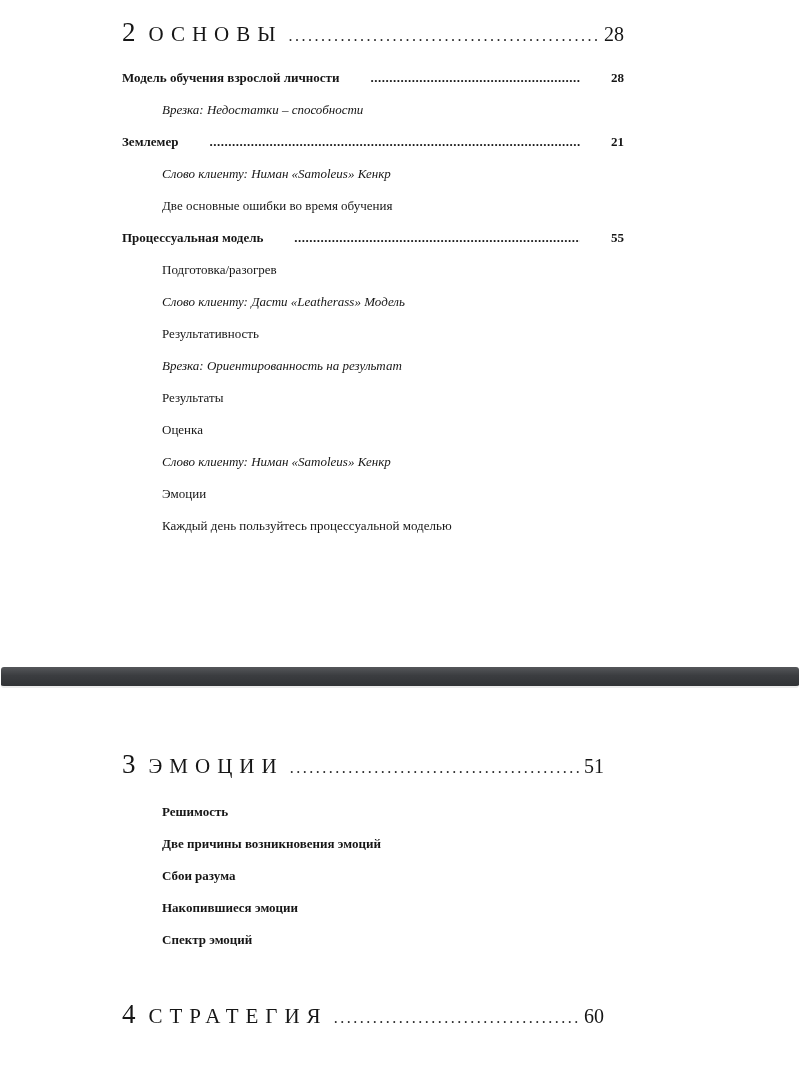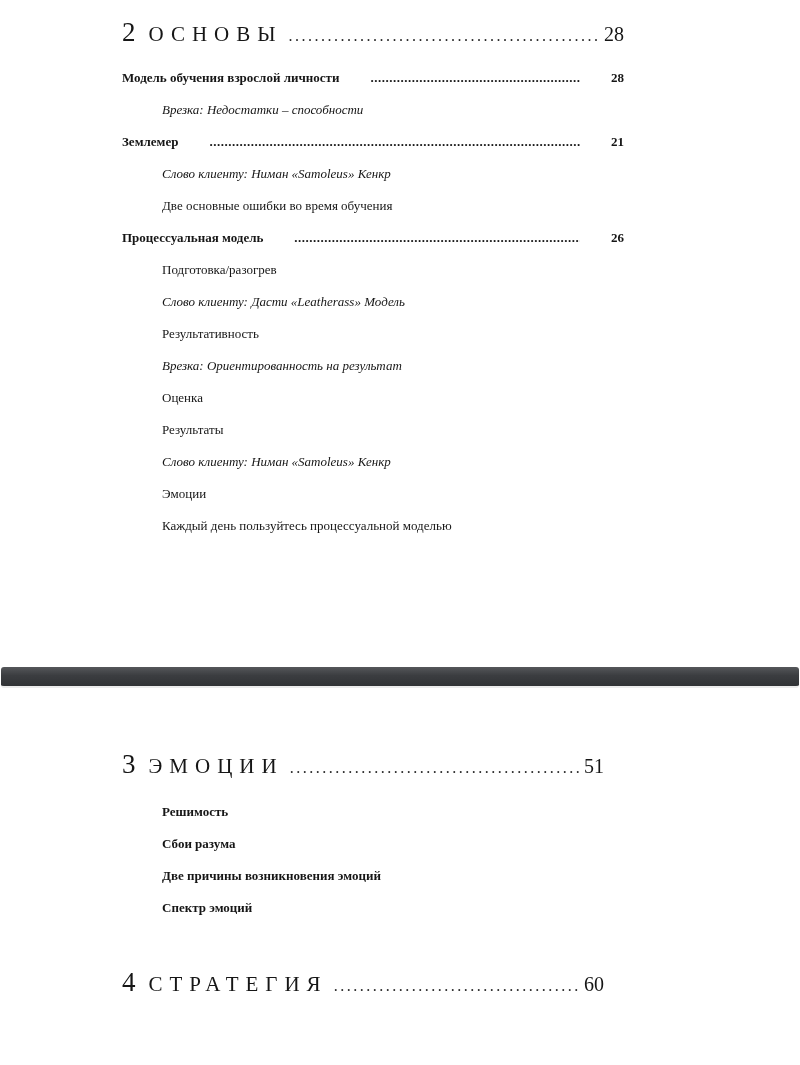--- a/index.html
+++ b/index.html
@@ -84,39 +84,39 @@
         </div>
         <div class="row italic">
           <span class="etext">Слово клиенту: Ниман «Samoleus» Кенкр</span>
         </div>
         <div class="row regular">
           <span class="etext">Две основные ошибки во время обучения</span>
         </div>
         <div class="row bold">
           <span class="etext">Процессуальная модель</span>
           <span class="dots">................................................................................................................................................................................................................................................</span>
-          <span class="epage">26</span>
+          <span class="epage">55</span>
         </div>
         <div class="row regular">
           <span class="etext">Подготовка/разогрев</span>
         </div>
         <div class="row italic">
           <span class="etext">Слово клиенту: Дасти «Leatherass» Модель</span>
         </div>
         <div class="row regular">
           <span class="etext">Результативность</span>
         </div>
         <div class="row italic">
           <span class="etext">Врезка: Ориентированность на результат</span>
         </div>
         <div class="row regular">
-          <span class="etext">Оценка</span>
+          <span class="etext">Результаты</span>
         </div>
         <div class="row regular">
-          <span class="etext">Результаты</span>
+          <span class="etext">Оценка</span>
         </div>
         <div class="row italic">
           <span class="etext">Слово клиенту: Ниман «Samoleus» Кенкр</span>
         </div>
         <div class="row regular">
           <span class="etext">Эмоции</span>
         </div>
         <div class="row regular">
           <span class="etext">Каждый день пользуйтесь процессуальной моделью</span>
         </div>
@@ -130,24 +130,27 @@
       <span class="ch-num">3</span>
       <span class="ch-title">ЭМОЦИИ</span>
       <span class="ch-dots dots">................................................................................................................................................................................................................................................</span>
       <span class="ch-page">51</span>
     </div>
     <div class="entries p2-entries">
         <div class="row regular">
           <span class="etext">Решимость</span>
         </div>
         <div class="row regular">
+          <span class="etext">Две причины возникновения эмоций</span>
+        </div>
+        <div class="row regular">
           <span class="etext">Сбои разума</span>
         </div>
         <div class="row regular">
-          <span class="etext">Две причины возникновения эмоций</span>
+          <span class="etext">Накопившиеся эмоции</span>
         </div>
         <div class="row regular">
           <span class="etext">Спектр эмоций</span>
         </div>
       </div>
 
     <div class="chapter-row second">
       <span class="ch-num">4</span>
       <span class="ch-title">СТРАТЕГИЯ</span>
       <span class="ch-dots dots">................................................................................................................................................................................................................................................</span>

